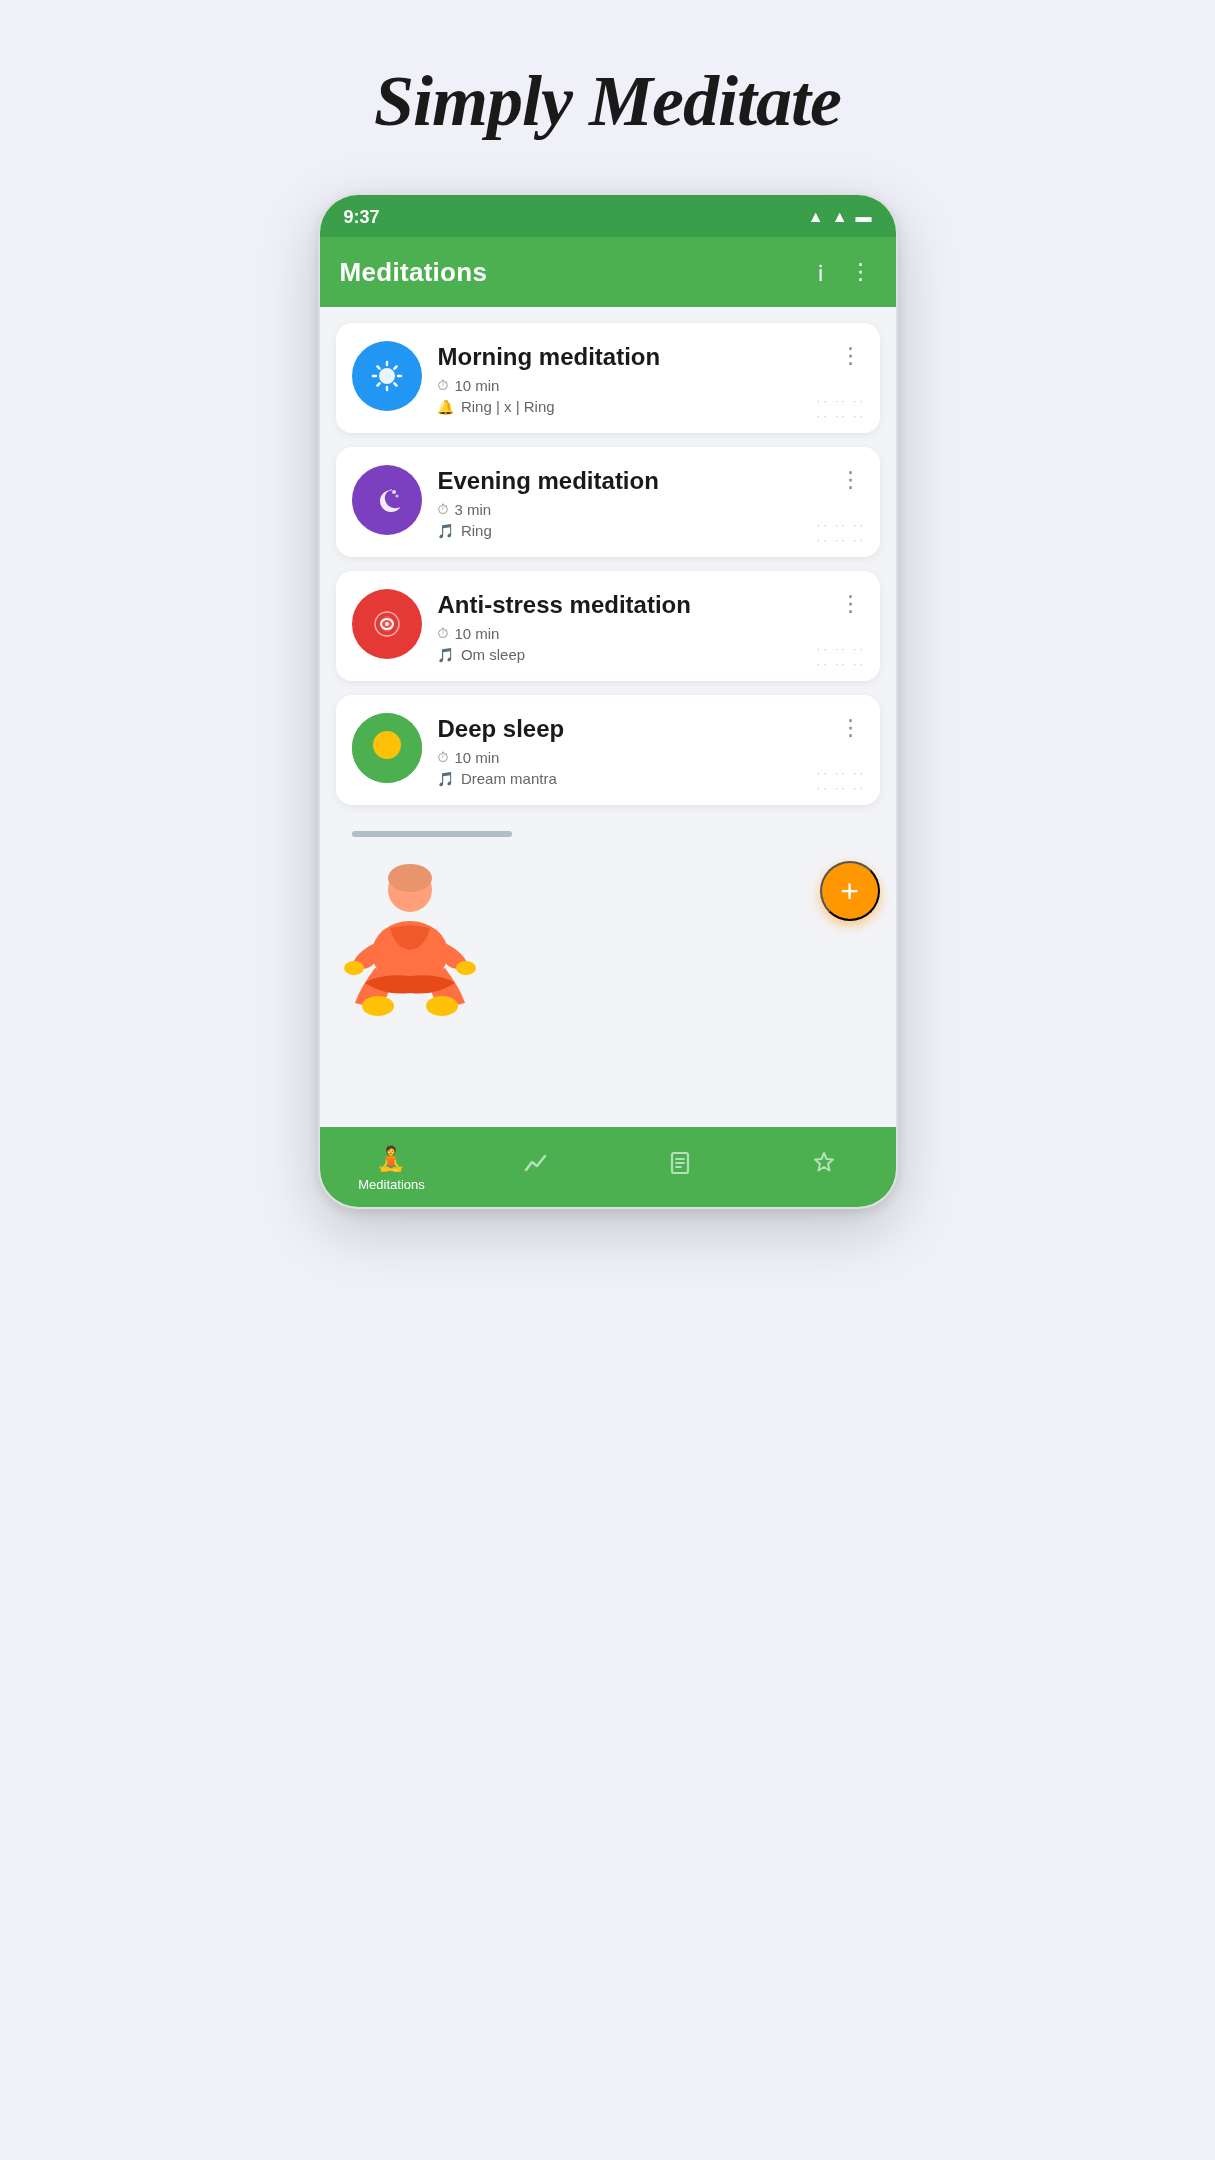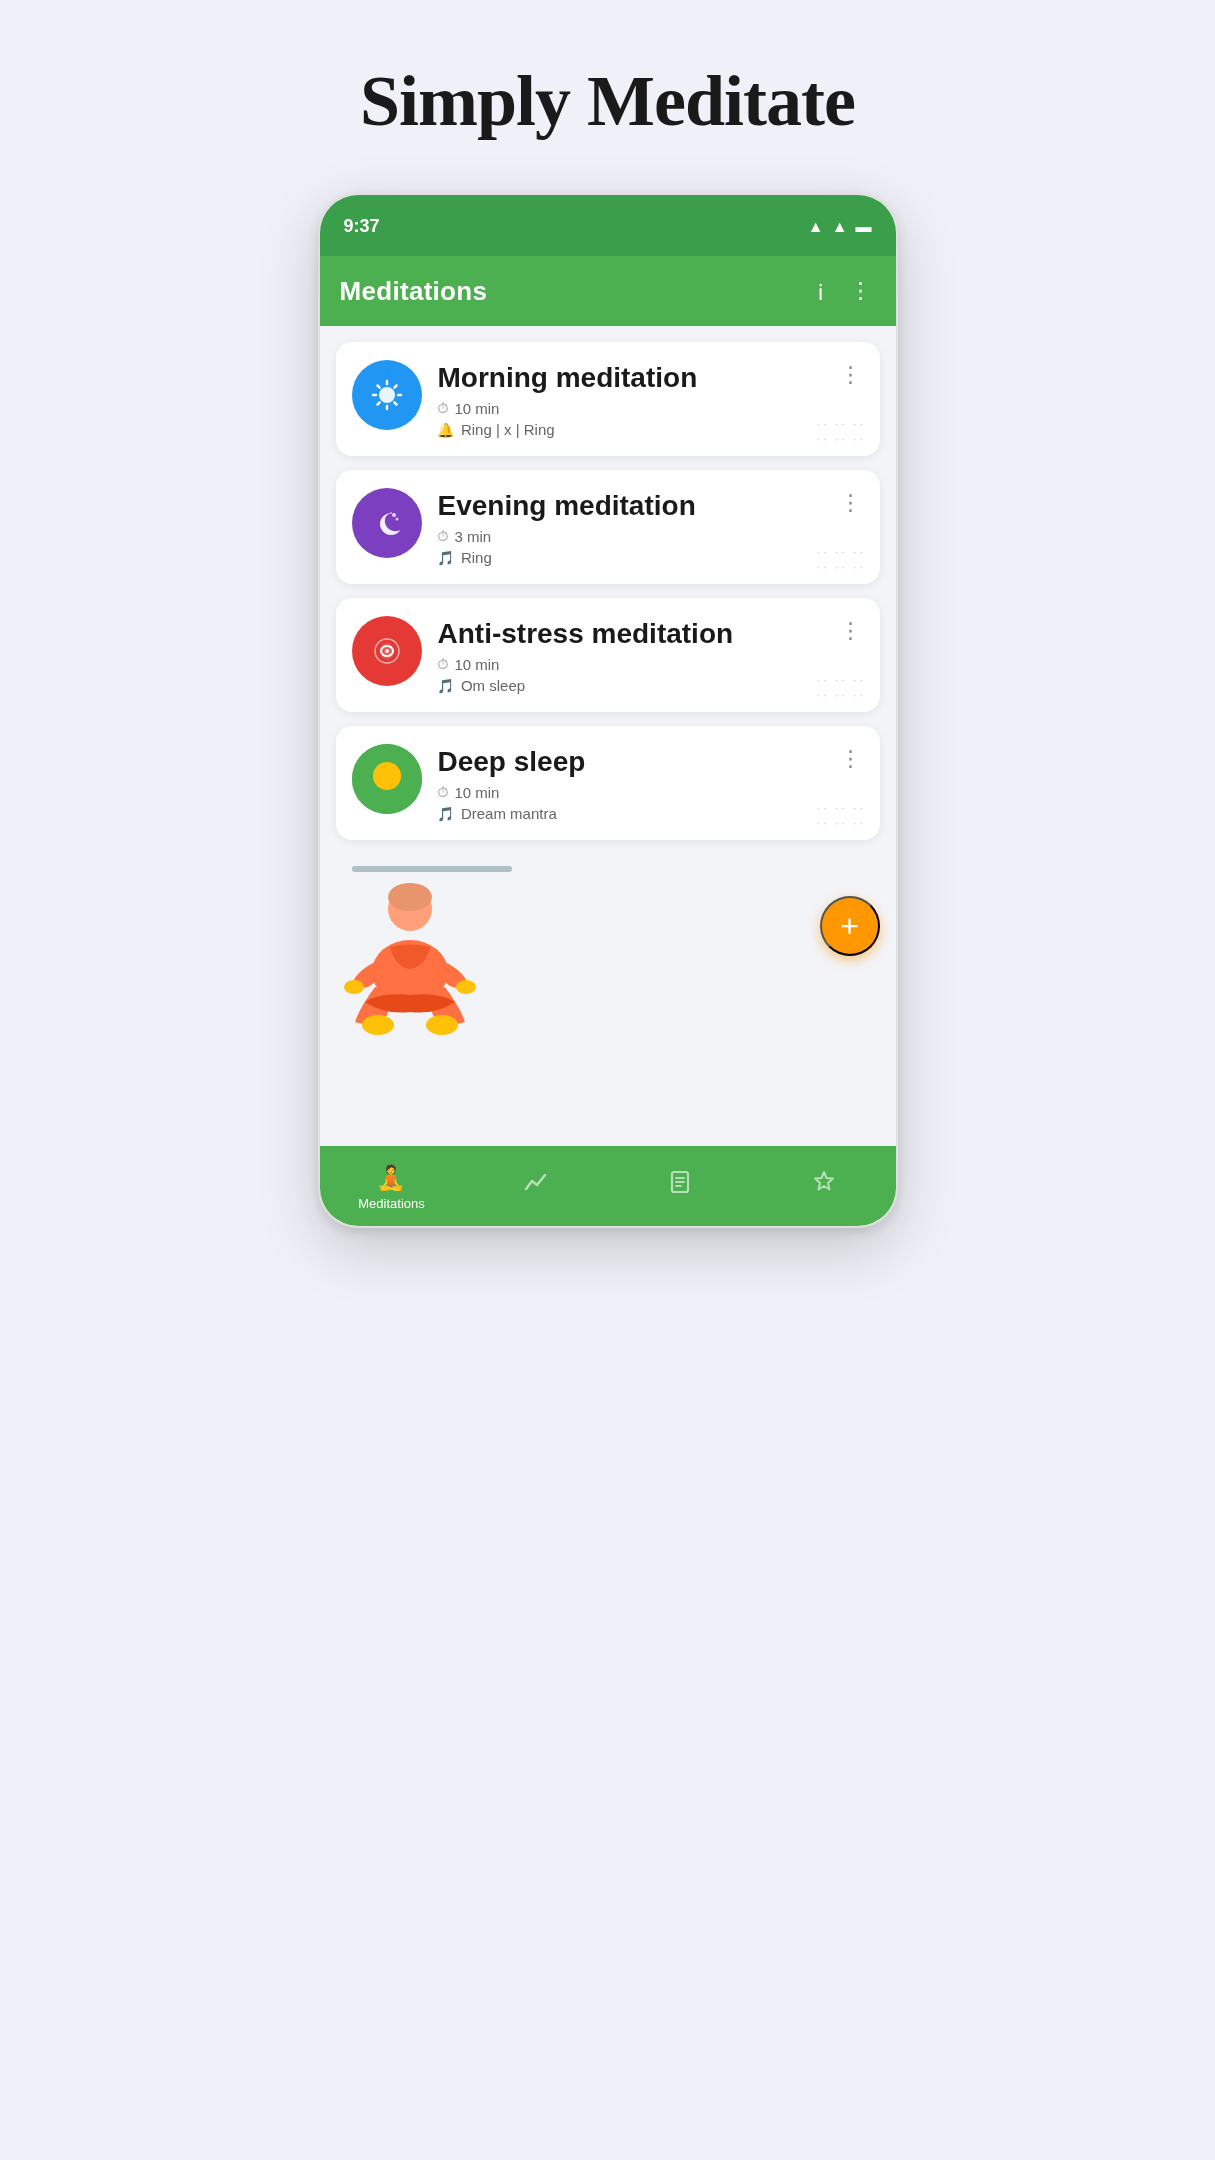--- a/index.html
+++ b/index.html
@@ -14,41 +14,42 @@
       padding-bottom: 40px;
     }
 
     .app-title {
       font-size: 72px;
       font-weight: 900;
       color: #1a1a1a;
       margin: 60px 0 50px 0;
       font-family: 'Arial Black', Georgia, serif;
       letter-spacing: -1px;
+      font-style: italic;
     }
 
     .phone-frame {
       width: 580px;
       background: #fff;
       border-radius: 40px;
       overflow: hidden;
       box-shadow: 0 20px 60px rgba(0,0,0,0.18), 0 4px 12px rgba(0,0,0,0.10);
       border: 2px solid #e0e0e0;
       display: flex;
       flex-direction: column;
     }
 
     
     .status-bar {
       background: #3a9e4a;
       display: flex;
       justify-content: space-between;
       align-items: center;
       padding: 10px 24px 8px 24px;
-      height: 61px;
+      height: 42px;
     }
     .status-time {
       color: #fff;
       font-size: 18px;
       font-weight: 700;
     }
     .status-icons {
       display: flex;
       align-items: center;
       gap: 8px;
@@ -123,21 +124,21 @@
     .med-icon.morning { background: #2196f3; }
     .med-icon.evening { background: #7b3fbf; }
     .med-icon.antistress { background: #e53935; }
     .med-icon.sleep { background: #4caf50; }
 
     .med-info {
       flex: 1;
       padding-top: 2px;
     }
     .med-name {
-      font-size: 28px;
+      font-size: 24px;
       font-weight: 700;
       color: #1a1a1a;
       margin-bottom: 6px;
     }
     .med-detail {
       display: flex;
       align-items: center;
       gap: 6px;
       color: #666;
       font-size: 15px;

